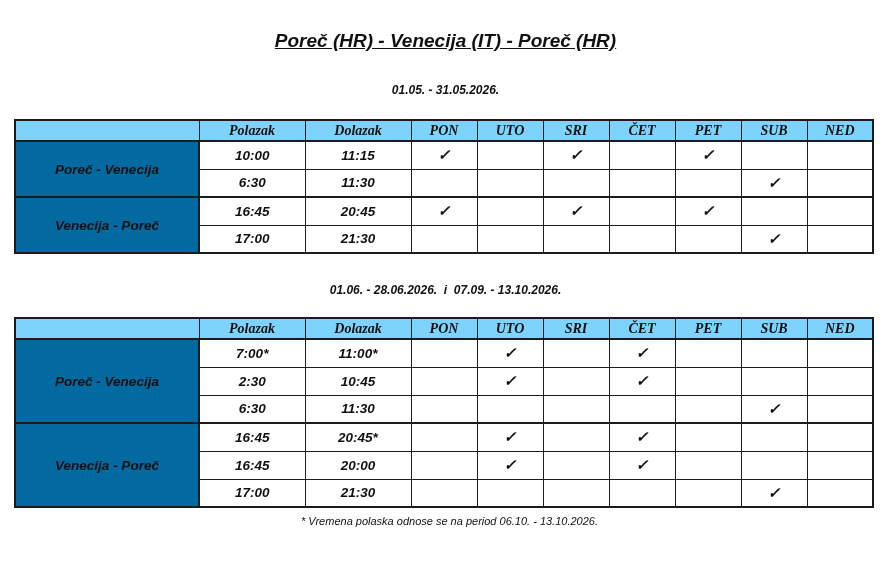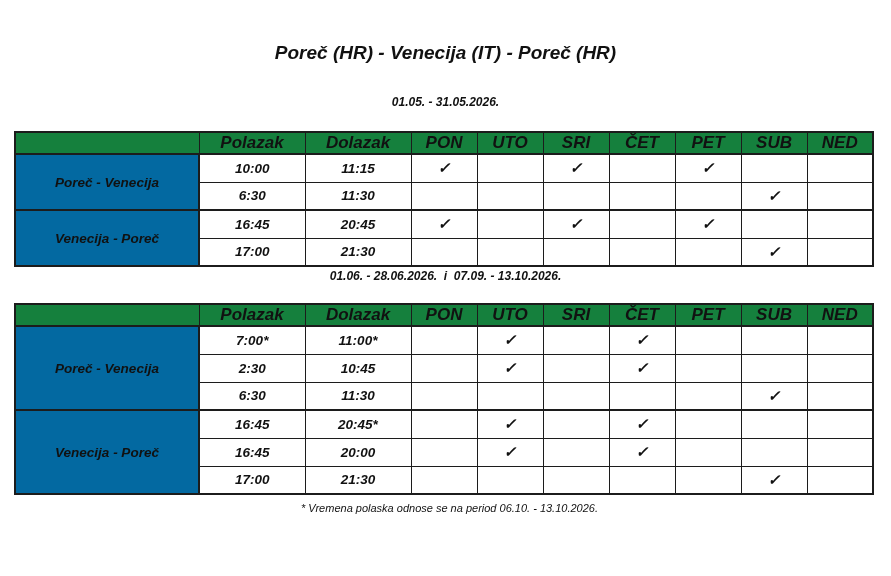--- a/index.html
+++ b/index.html
@@ -10,41 +10,42 @@
   .page {
     position: relative;
     width: 891px;
     height: 576px;
     background: #ffffff;
     overflow: hidden;
     font-family: "Liberation Sans", sans-serif;
     color: #111111;
   }
   .titles {
-    padding-top: 40px;
-    text-align: center;
+    padding-top: 28px;
+    text-align: center;
+    text-decoration: underline;
   }
   .title-line {
     font-size: 19px;
     line-height: 25px;
     font-weight: bold;
     font-style: italic;
     color: #111111;
   }
   .period-heading {
     text-align: center;
     font-size: 12px;
     line-height: 18px;
     font-weight: bold;
     font-style: italic;
     white-space: pre;
     color: #111111;
   }
   .period-1 { margin-top: 28px; }
-  .period-2 { }
+  .period-2 { margin-top: 27px; }
 
   table.schedule {
     border-collapse: collapse;
     table-layout: fixed;
     width: 858px;
     margin-left: 14px;
     border: 2px solid #1c1c1c;
   }
   .table-1 { margin-top: 20px; }
   .table-2 { margin-top: 18px; }
@@ -55,23 +56,24 @@
     text-align: center;
     vertical-align: middle;
     padding: 0;
     font-weight: bold;
     font-style: italic;
     overflow: hidden;
   }
   table.schedule thead tr { height: 21px; }
   table.schedule tbody tr { height: 28px; }
   table.schedule thead th {
-    background: #15803d;
+    background: #7dd3fc;
     border-bottom: 2px solid #1c1c1c;
-    font-size: 17px;
+    font-size: 14px;
+    font-family: Liberation Serif, serif;
   }
   table.schedule td { font-size: 13.5px; }
   table.schedule td.route-cell {
     background: #0369a1;
     border-right: 2px solid #1c1c1c;
   }
   table.schedule tr.group-start td { border-top: 2px solid #1c1c1c; }
   table.schedule td.day-check-cell { font-size: 15px; }
 
   .footnote {

